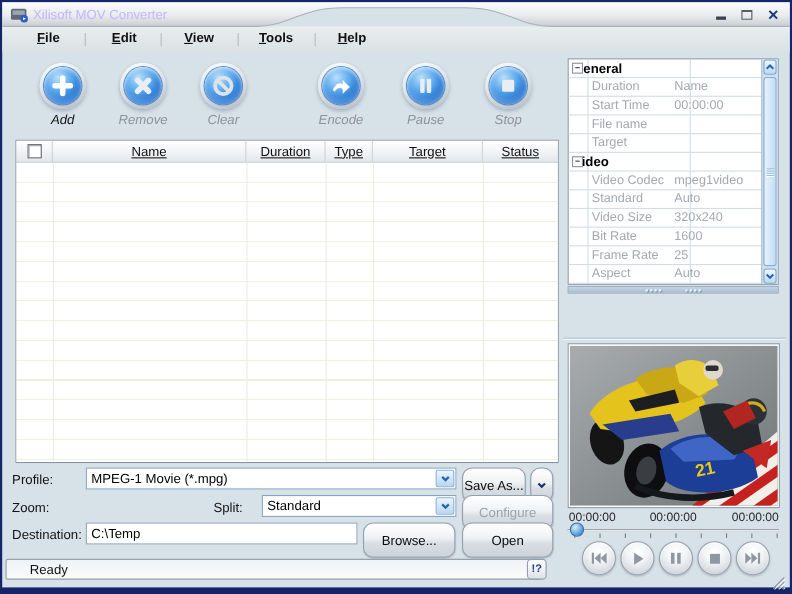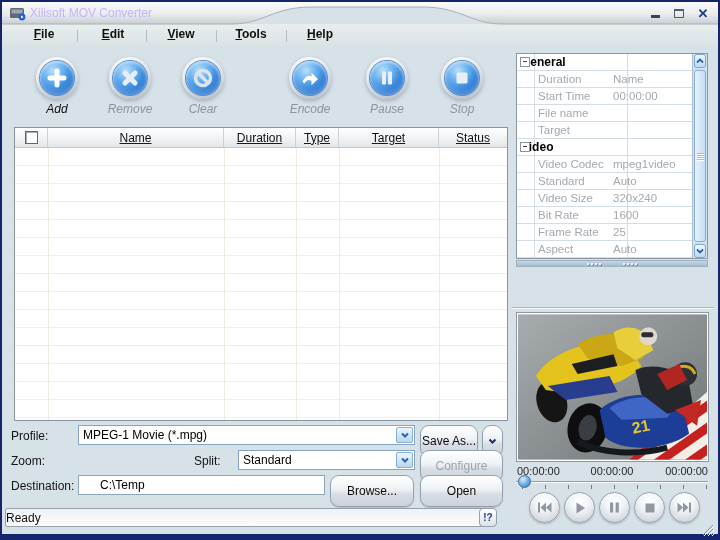--- a/index.html
+++ b/index.html
@@ -93,25 +93,25 @@
   .flabel { position:absolute; font-size:12px; color:#141414; }
   .combo { position:absolute; height:20px; background:#fff; border:1px solid #86a4c4; }
   .combo .txt { position:absolute; left:4px; top:2px; right:20px; font-size:12px; color:#000; white-space:nowrap; overflow:hidden; }
   .combo .arrow { position:absolute; right:1px; top:1px; bottom:1px; width:17px; border:1px solid #86b0d8; border-radius:2px;
     background:linear-gradient(#ecf5fd,#b9d6ef); display:flex; align-items:center; justify-content:center; }
   .btn { position:absolute; height:32px; border:1px solid #93a0ad; border-radius:9px;
     background:linear-gradient(180deg,#ffffff 0%,#eef1f4 45%,#d8dee4 60%,#ccd3da 100%);
     box-shadow:inset 0 1px 0 #fff, 0 1px 1px rgba(120,130,142,.35);
     display:flex; align-items:center; justify-content:center; font-size:12px; color:#0a0a0a; cursor:default; }
   .btn.dis { color:#9ba4ac; }
-  .tinput { position:absolute; height:20px; background:#fff; border:1px solid #8fa5b8; font-family:"Liberation Sans",sans-serif; font-size:12px; padding:0 21px; color:#000; }
+  .tinput { position:absolute; height:20px; background:#fff; border:1px solid #8fa5b8; font-family:"Liberation Sans",sans-serif; font-size:12px; padding:0 4px; color:#000; }
 
   
   .status-field { position:absolute; left:5px; top:508px; width:486px; height:19px; border:1px solid #98a2aa; border-radius:2px;
-    background:linear-gradient(#eff2f5,#fbfcfd); display:flex; align-items:center; padding-left:0; font-size:12px; color:#111; }
+    background:linear-gradient(#eff2f5,#fbfcfd); display:flex; align-items:center; padding-left:21px; font-size:12px; color:#111; }
   .help-btn { position:absolute; left:479px; top:508px; width:18px; height:19px; border:1px solid #93a0ad; border-radius:4px;
     background:linear-gradient(#ffffff,#dde2e8); display:flex; align-items:center; justify-content:center;
     font-size:10px; font-weight:bold; color:#1a3c8c; }
 </style>
 </head>
 <body>
 
 <div class="window">
   <div class="frame"></div>
 

